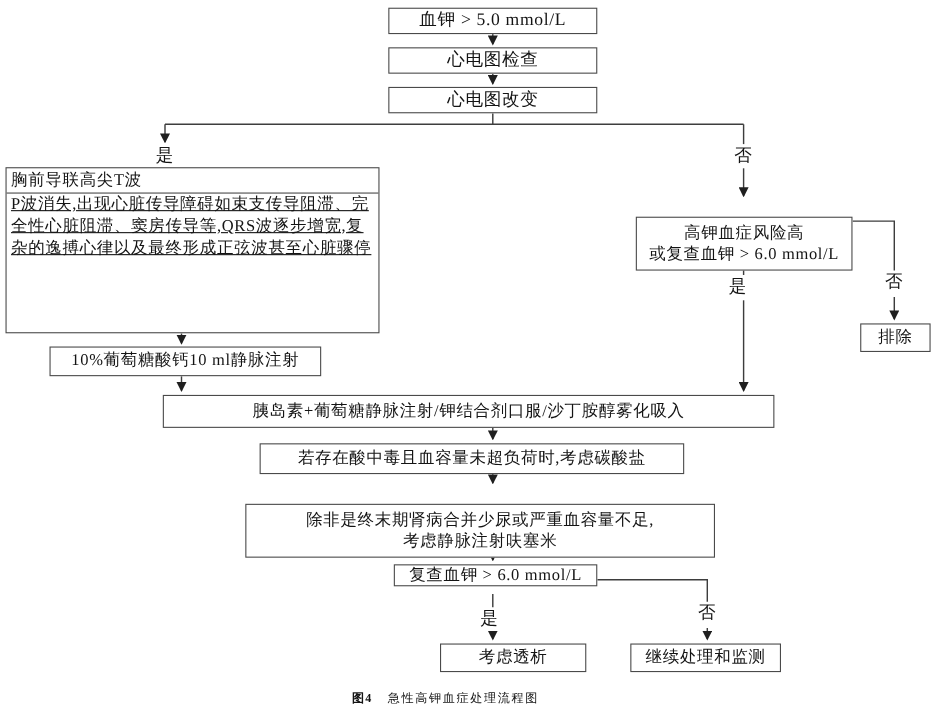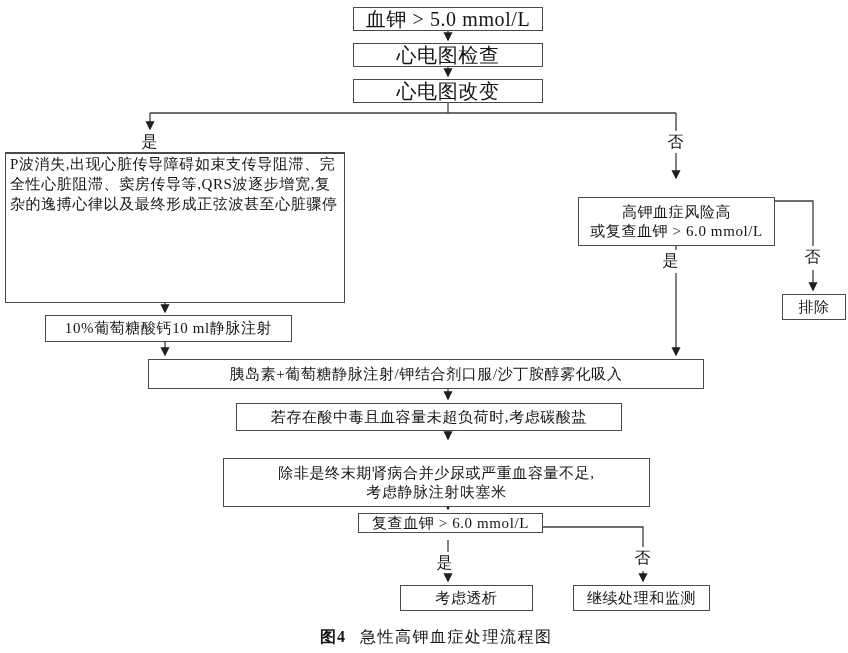--- a/index.html
+++ b/index.html
@@ -19,35 +19,35 @@
     background:#ffffff;
     display:flex;
     align-items:center;
     justify-content:center;
     text-align:center;
     font-size:15px;
     letter-spacing:0.6px;
     line-height:1.25;
   }
   .node.multiline{white-space:pre-line;margin-top:15px;}
-  .topbox{font-size:20px;}
+  .topbox{font-size:16px;}
   #n-start{left:353px;top:7px;width:190px;height:24px;}
   #n-ecg-check{left:353px;top:43px;width:190px;height:24px;}
   #n-ecg-change{left:353px;top:79px;width:190px;height:24px;}
   #n-findings{left:5px;top:152px;width:340px;height:151px;display:block;padding:0;}
   .findings-row{
     box-sizing:border-box;
     padding:1px 4px;
     text-align:left;
     line-height:20px;
     overflow:hidden;
   }
   #fr1{height:22px;}
   #fr2{height:48px;border-top:1.4px solid #4a4a4a;line-height:22px;}
-  #fr3{height:81px;border-top:1.4px solid #4a4a4a;line-height:19.8px;}
+  #fr3{height:81px;border-top:1.4px solid #4a4a4a;line-height:19.8px;text-decoration:underline;}
   #n-calcium{left:45px;top:315px;width:247px;height:27px;}
   #n-risk{left:578px;top:182px;width:197px;height:49px;}
   #n-exclude{left:782px;top:294px;width:64px;height:26px;}
   #n-combo{left:148px;top:359px;width:556px;height:30px;}
   #n-bicarb{left:236px;top:403px;width:386px;height:28px;}
   #n-furo{left:223px;top:443px;width:427px;height:49px;}
   #n-recheck{left:358px;top:513px;width:185px;height:20px;}
   #n-dialysis{left:380px;top:585px;width:133px;height:26px;margin-left:20px;}
   #n-continue{left:573px;top:585px;width:137px;height:26px;}
   .branch-label{
@@ -60,21 +60,21 @@
   }
   #l-ecg-yes{left:150px;top:133px;}
   #l-ecg-no{left:676px;top:133px;}
   #l-risk-yes{left:671px;top:252px;}
   #l-risk-no{left:813px;top:248px;}
   #l-recheck-yes{left:445px;top:554px;}
   #l-recheck-no{left:643px;top:549px;}
   #caption{
     position:absolute;
     left:320px;top:627px;
-    font-size:16px;
+    font-size:11px;
     letter-spacing:1.5px;
     white-space:nowrap;
   }
   #caption .cap-label{font-weight:bold;margin-right:14px;letter-spacing:1px;}
 </style>
 </head>
 <body>
 
 <div id="canvas">
 
@@ -110,20 +110,21 @@
     </g>
   </svg>
 
   <div class="node topbox" id="n-start">血钾 &gt; 5.0 mmol/L</div>
 
   <div class="node topbox" id="n-ecg-check">心电图检查</div>
 
   <div class="node topbox" id="n-ecg-change">心电图改变</div>
 
   <div class="node" id="n-findings">
+    <div class="findings-row" id="fr1">胸前导联高尖T波</div>
     <div class="findings-row" id="fr3">P波消失,出现心脏传导障碍如束支传导阻滞、完全性心脏阻滞、窦房传导等,QRS波逐步增宽,复杂的逸搏心律以及最终形成正弦波甚至心脏骤停</div>
   </div>
 
   <div class="node" id="n-calcium">10%葡萄糖酸钙10 ml静脉注射</div>
 
   <div class="node multiline" id="n-risk">高钾血症风险高
 或复查血钾 &gt; 6.0 mmol/L</div>
 
   <div class="node" id="n-exclude">排除</div>
 

